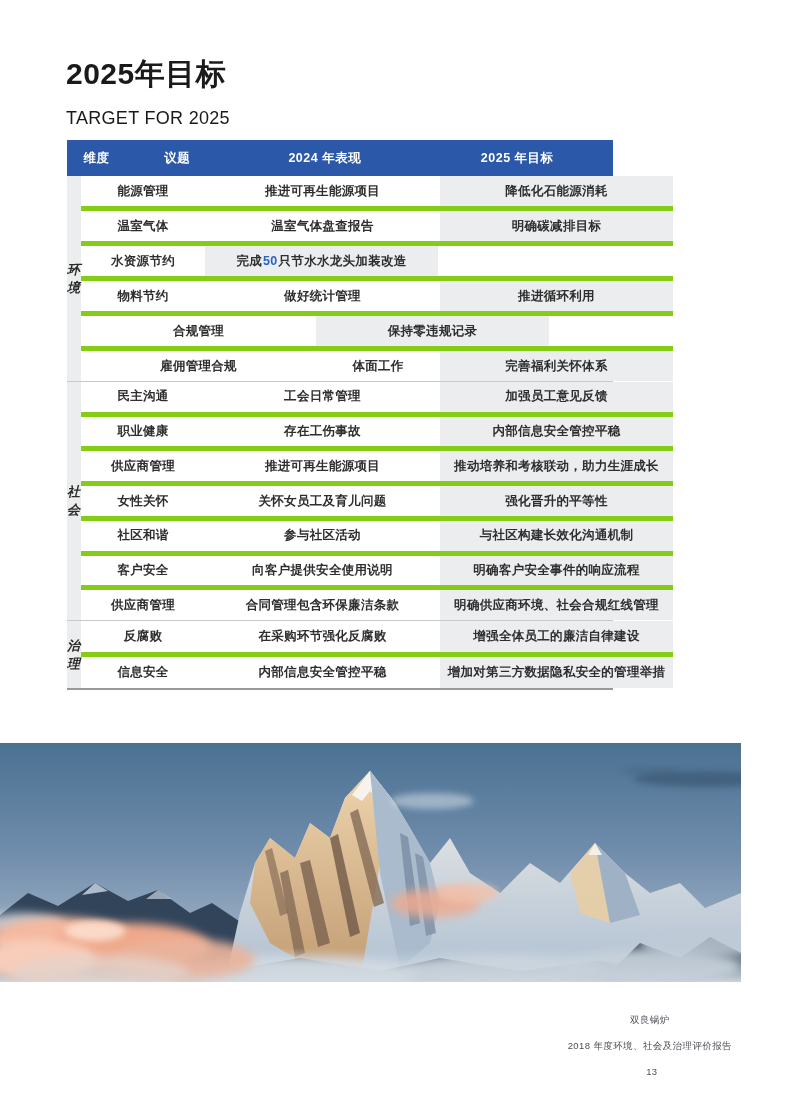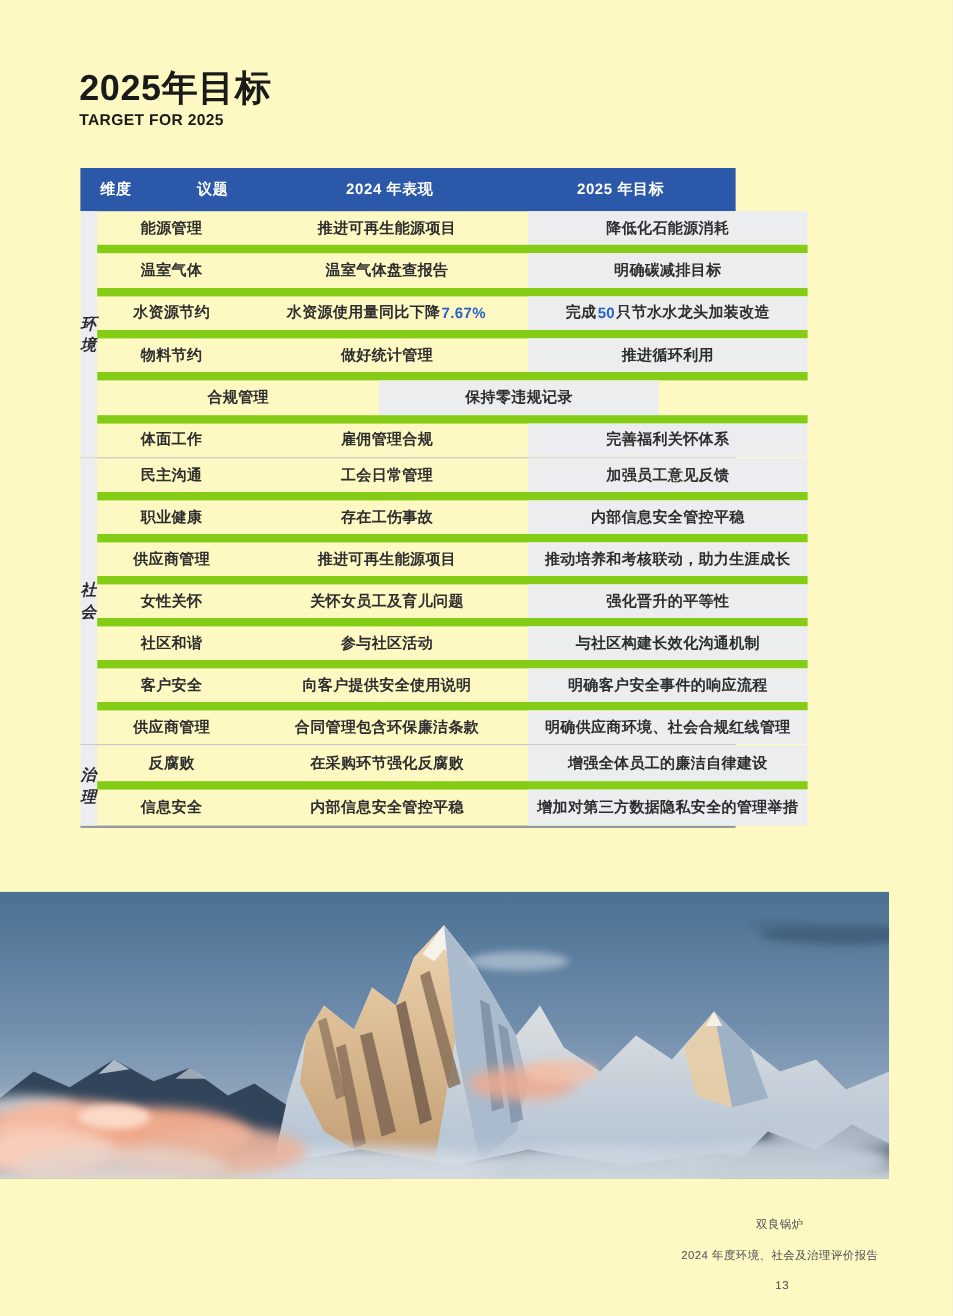--- a/index.html
+++ b/index.html
@@ -1,40 +1,40 @@
 <!DOCTYPE html>
 <html><head>
 <meta charset="utf-8">
 <style>
   * { margin:0; padding:0; box-sizing:border-box; }
   html,body { background:#e8e8e8; }
   .page {
-    position:relative; width:794px; height:1097px; background:#fef9c3;
+    position:relative; width:794px; height:1097px; background:#ffffff;
     margin:0 auto; overflow:hidden;
     font-family:"Liberation Sans","DejaVu Sans",sans-serif;
     color:#2b2b2b;
   }
   
   .title-block { position:absolute; left:66px; top:57px; }
   .title-block h1 { font-size:30px; line-height:1.1; font-weight:800; color:#1a1a1a; letter-spacing:0.5px; }
-  .title-block .subtitle { margin-top:2px; font-size:13px; font-weight:700; color:#1a1a1a; letter-spacing:0.3px; }
+  .title-block .subtitle { margin-top:18px; font-size:18px; font-weight:400; color:#1a1a1a; letter-spacing:0.3px; }
   
   .esg-table { position:absolute; left:67px; top:140px; width:546px; }
   .thead { display:flex; height:36px; background:#2B58A8; color:#ffffff; }
   .thead .hc { display:flex; align-items:center; justify-content:center; font-size:12.5px; font-weight:700; letter-spacing:0.5px; }
   .c-dim { width:72px; }  .c-topic { width:124px; }  .c-perf { width:235px; }  .c-target { width:233px; }
   .tbody { border-bottom:2px solid #96999D; }
   .group { display:flex; }
   .group + .group { border-top:1px solid #C7C9CB; }
   .group-0 { height:205px; } .group-1 { height:239px; } .group-2 { height:68px; }
   .dim-cell { width:72px; background:#ECEDEE; display:flex; align-items:center; justify-content:center;
               font-size:13px; font-weight:700; color:#2b2b2b; letter-spacing:1px;font-style:italic; }
   .rows { flex:1; display:flex; flex-direction:column; }
   .row { flex:1; display:flex; }
-  .row + .row { border-top:7px solid #84cc16; }
+  .row + .row { border-top:5px solid #84cc16; }
   .cell { display:flex; align-items:center; justify-content:center; text-align:center;
           font-size:12.5px; font-weight:600; color:#2e2e2e; letter-spacing:0.3px; padding:0 4px; }
   .cell.c-target { background:#ECEDEE; }
   .accent { color:#2A63C6; font-weight:700; padding:0 1px; }
   
   .photo { position:absolute; left:0; top:743px; width:741px; height:239px; overflow:hidden; }
   .photo svg { display:block; width:100%; height:100%; }
   
   .footer { position:absolute; top:1014px; right:62px; display:flex; align-items:center; gap:13px;
             font-size:9.5px; color:#4C4F56; letter-spacing:0.4px;flex-direction:column; }
@@ -74,24 +74,20 @@
               <div class="cell c-topic">温室气体</div>
               <div class="cell c-perf">
                 <span>温室气体盘查报告</span>
               </div>
               <div class="cell c-target">
                 <span>明确碳减排目标</span>
               </div>
             </div>
             <div class="row">
               <div class="cell c-topic">水资源节约</div>
-              <div class="cell c-perf">
-                <span>水资源使用量同比下降 </span>
-                <span class="accent">7.67%</span>
-              </div>
               <div class="cell c-target">
                 <span>完成 </span>
                 <span class="accent">50</span>
                 <span> 只节水水龙头加装改造</span>
               </div>
             </div>
             <div class="row">
               <div class="cell c-topic">物料节约</div>
               <div class="cell c-perf">
                 <span>做好统计管理</span>
@@ -102,24 +98,24 @@
             </div>
             <div class="row">
               <div class="cell c-perf">
                 <span>合规管理</span>
               </div>
               <div class="cell c-target">
                 <span>保持零违规记录</span>
               </div>
             </div>
             <div class="row">
+              <div class="cell c-perf">
+                <span>雇佣管理合规</span>
+              </div>
               <div class="cell c-topic">体面工作</div>
-              <div class="cell c-perf">
-                <span>雇佣管理合规</span>
-              </div>
               <div class="cell c-target">
                 <span>完善福利关怀体系</span>
               </div>
             </div>
           </div>
         </div>
         <div class="group group-1">
           <div class="dim-cell">社会</div>
           <div class="rows">
             <div class="row">
@@ -286,17 +282,17 @@
       <ellipse cx="185" cy="216" rx="70" ry="20" fill="#e9b49c" opacity="0.9" filter="url(#b1)"></ellipse>
       <ellipse cx="95" cy="188" rx="30" ry="10" fill="#fbd9c8" filter="url(#b2)"></ellipse>
       <ellipse cx="100" cy="230" rx="90" ry="18" fill="#e4d3cb" opacity="0.8" filter="url(#b1)"></ellipse>
       <ellipse cx="435" cy="160" rx="45" ry="14" fill="#eeab90" opacity="0.85" filter="url(#b1)"></ellipse>
       <ellipse cx="468" cy="150" rx="30" ry="10" fill="#f3c1aa" opacity="0.8" filter="url(#b2)"></ellipse>
     </svg>
   </div>
 
   <div class="footer">
     <span>双良锅炉</span>
-    <span>2024 年度环境、社会及治理评价报告</span>
+    <span>2018 年度环境、社会及治理评价报告</span>
     <span class="pageno">13</span>
   </div>
 
 </div>
 
 </body></html>

